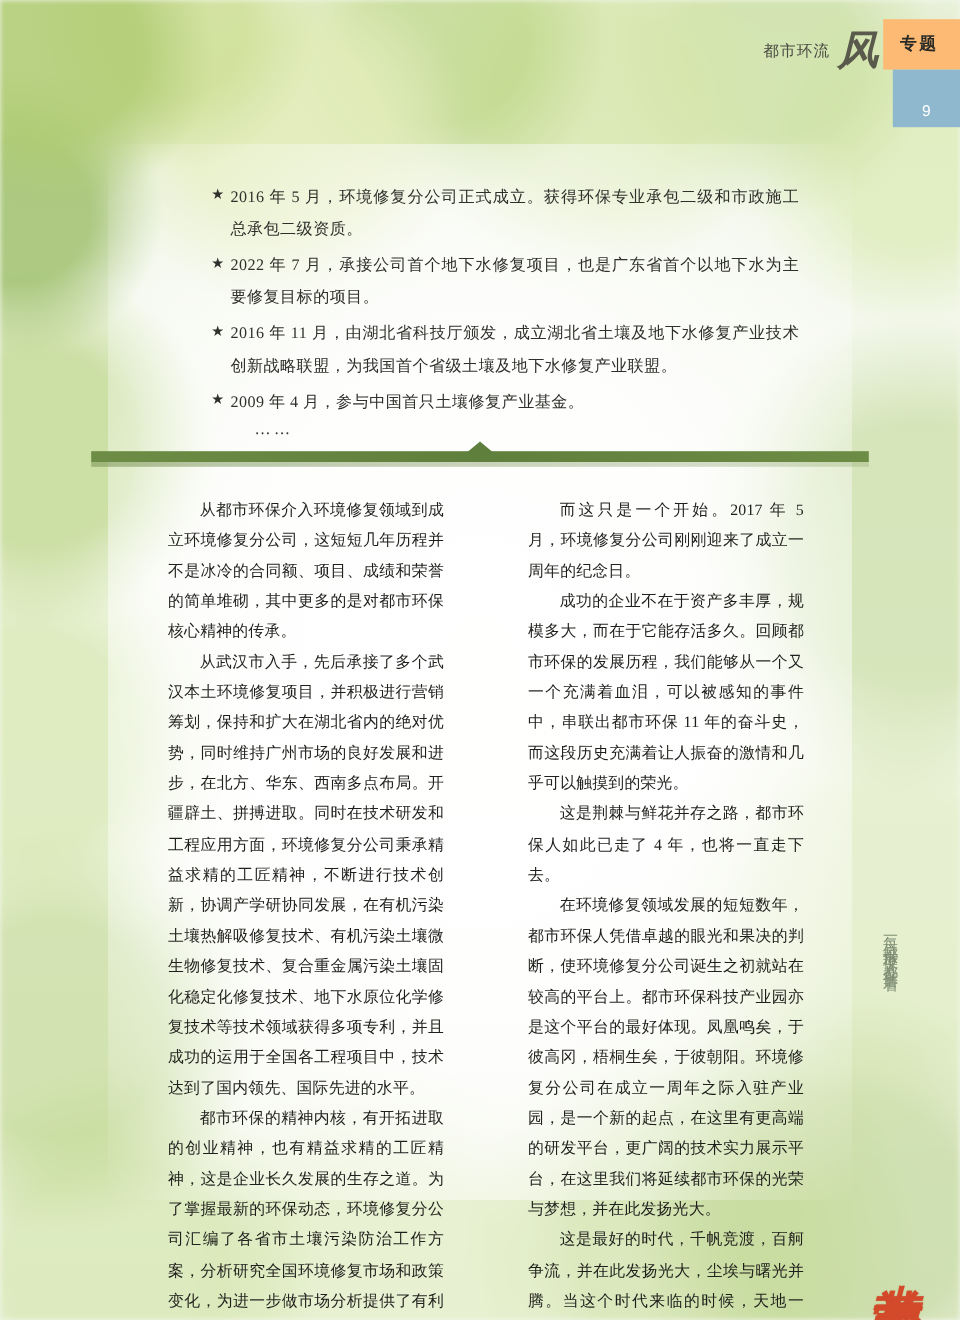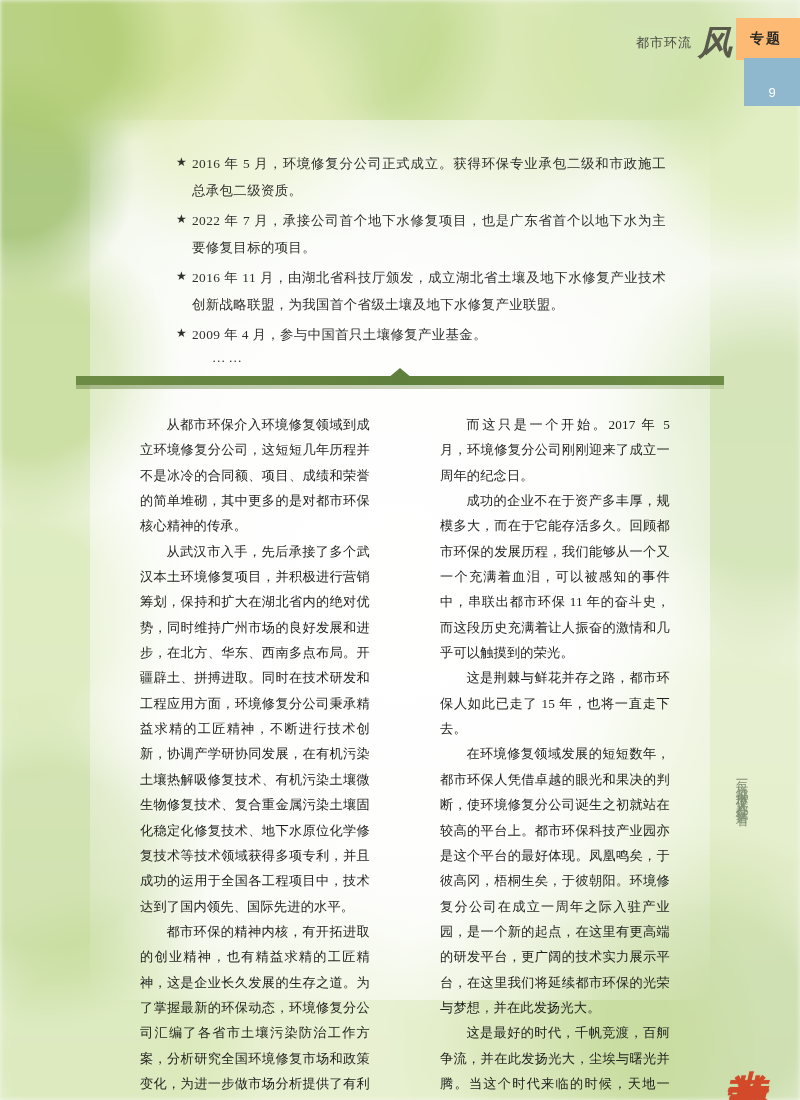--- a/index.html
+++ b/index.html
@@ -53,21 +53,21 @@
     height: 880px;
     background: radial-gradient(ellipse at 50% 50%, rgba(255,255,255,0.93) 0%, rgba(255,255,255,0.86) 45%, rgba(255,255,255,0.35) 78%, rgba(255,255,255,0) 100%);
   }
 
   
   .header {
     position: absolute;
     top: 14px;
     right: 0;
     display: flex;
-    align-items: flex-end;
+    align-items: center;
   }
   .masthead {
     display: flex;
     align-items: center;
     gap: 4px;
     padding-top: 12px;
   }
   .masthead-text {
     font-family: "Liberation Serif", serif;
     font-size: 13px;
@@ -274,21 +274,21 @@
 
   <div class="columns">
     <div class="col">
       <p>从都市环保介入环境修复领域到成立环境修复分公司，这短短几年历程并不是冰冷的合同额、项目、成绩和荣誉的简单堆砌，其中更多的是对都市环保核心精神的传承。</p>
       <p>从武汉市入手，先后承接了多个武汉本土环境修复项目，并积极进行营销筹划，保持和扩大在湖北省内的绝对优势，同时维持广州市场的良好发展和进步，在北方、华东、西南多点布局。开疆辟土、拼搏进取。同时在技术研发和工程应用方面，环境修复分公司秉承精益求精的工匠精神，不断进行技术创新，协调产学研协同发展，在有机污染土壤热解吸修复技术、有机污染土壤微生物修复技术、复合重金属污染土壤固化稳定化修复技术、地下水原位化学修复技术等技术领域获得多项专利，并且成功的运用于全国各工程项目中，技术达到了国内领先、国际先进的水平。</p>
       <p>都市环保的精神内核，有开拓进取的创业精神，也有精益求精的工匠精神，这是企业长久发展的生存之道。为了掌握最新的环保动态，环境修复分公司汇编了各省市土壤污染防治工作方案，分析研究全国环境修复市场和政策变化，为进一步做市场分析提供了有利的政策依据。</p>
     </div>
     <div class="col">
       <p>而这只是一个开始。2017 年 5 月，环境修复分公司刚刚迎来了成立一周年的纪念日。</p>
       <p>成功的企业不在于资产多丰厚，规模多大，而在于它能存活多久。回顾都市环保的发展历程，我们能够从一个又一个充满着血泪，可以被感知的事件中，串联出都市环保 11 年的奋斗史，而这段历史充满着让人振奋的激情和几乎可以触摸到的荣光。</p>
-      <p>这是荆棘与鲜花并存之路，都市环保人如此已走了 15 年，也将一直走下去。</p>
+      <p>这是荆棘与鲜花并存之路，都市环保人如此已走了 4 年，也将一直走下去。</p>
       <p>在环境修复领域发展的短短数年，都市环保人凭借卓越的眼光和果决的判断，使环境修复分公司诞生之初就站在较高的平台上。都市环保科技产业园亦是这个平台的最好体现。凤凰鸣矣，于彼高冈，梧桐生矣，于彼朝阳。环境修复分公司在成立一周年之际入驻产业园，是一个新的起点，在这里有更高端的研发平台，更广阔的技术实力展示平台，在这里我们将延续都市环保的光荣与梦想，并在此发扬光大。</p>
       <p>这是最好的时代，千帆竞渡，百舸争流，并在此发扬光大，尘埃与曙光并腾。当这个时代来临的时候，天地一时，无比开阔。</p>
 
     </div>
   </div>
 
   <div class="vertical-caption">每一位都市环保人都在谱着</div>
   <div class="brush-title">光荣与梦想</div>
 </div>
 

